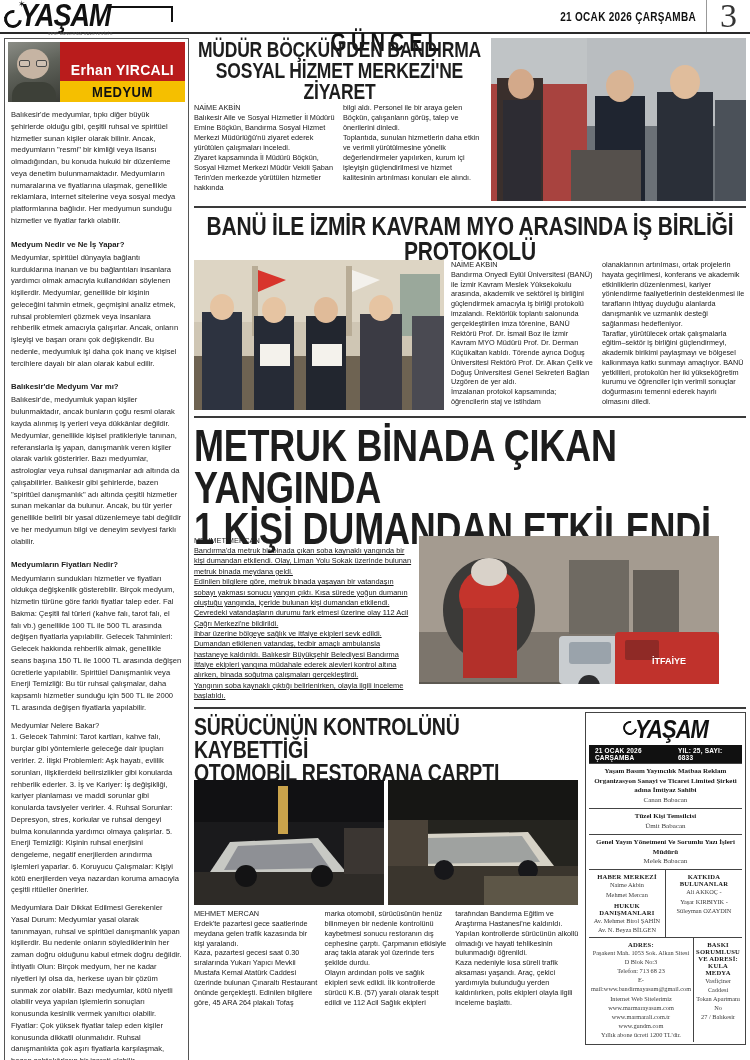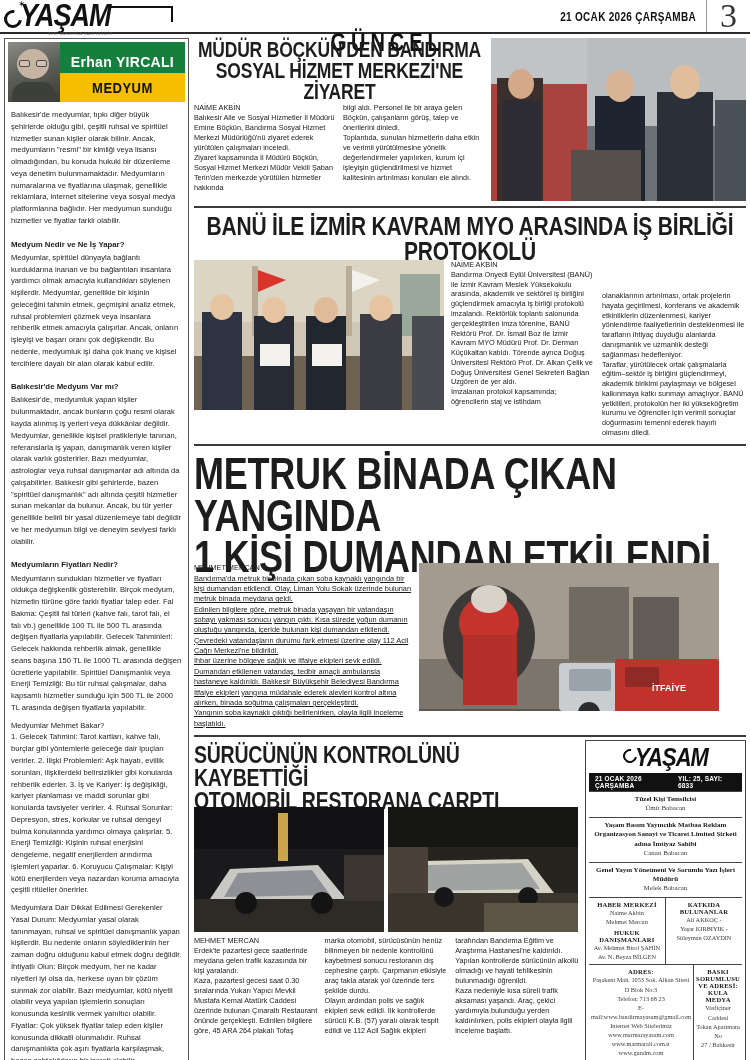--- a/index.html
+++ b/index.html
@@ -37,21 +37,21 @@
   .columnist-box { border:1px solid #555; padding:3px; }
   .columnist-head { display:flex; height:60px; }
   .col-photo { width:52px; background:linear-gradient(160deg,#8b8d86 0%,#5e6159 45%,#3a3c36 100%); position:relative; overflow:hidden; }
   .col-photo:after { content:""; position:absolute; left:9px; top:7px; width:32px; height:30px; border-radius:50%; background:#c6b4a3; }
   .col-photo:before { content:""; position:absolute; left:4px; bottom:0; width:44px; height:20px; border-radius:14px 14px 0 0; background:#3d4038; z-index:2;}
   .col-glasses { position:absolute; left:11px; top:18px; width:28px; height:7px; z-index:3; }
   .col-glasses span { position:absolute; width:11px; height:7px; border:1px solid #4a4a4a; border-radius:2px; background:rgba(255,255,255,.18); }
   .col-glasses span:first-child { left:0; }
   .col-glasses span:last-child { right:0; }
   .col-name-wrap { flex:1; display:flex; flex-direction:column; }
-  .col-name { background:#15803d; color:#fff; text-align:center; font-weight:bold; font-size:14px; padding:12px 0 3px; letter-spacing:0.3px; }
+  .col-name { background:#b91c1c; color:#fff; text-align:center; font-weight:bold; font-size:14px; padding:20px 0 3px; letter-spacing:0.3px; }
   .col-topic { flex:1; background:#f5bf00; display:flex; align-items:center; justify-content:center; }
   .col-topic span { font-weight:bold; font-size:13px; color:#111; letter-spacing:0.5px; transform:scaleY(1.15); }
   .columnist-body { padding:7px 3px 4px 3px; font-size:7.6px; line-height:1.55; text-align:left; color:#1c1c1c; }
   .columnist-body p { margin:0 0 6px 0; }
   .columnist-body h4 { margin:12px 0 1px 0; font-size:7.8px; font-weight:bold; }
 
   
   .hl-rule { border-top:2px solid #3a3a3a; margin:0 0 3px 0; }
   .headline { font-weight:bold; color:#1d1d1d; line-height:0.98; letter-spacing:-0.2px; transform:scaleY(1.22); transform-origin:left top; }
   .headline.center { text-align:center; }
@@ -149,21 +149,21 @@
           <h4>Balıkesir'de Medyum Var mı?</h4>
           <p>Balıkesir'de, medyumluk yapan kişiler bulunmaktadır, ancak bunların çoğu resmi olarak kayda alınmış iş yerleri veya dükkânlar değildir. Medyumlar, genellikle kişisel pratikleriyle tanınan, referanslarla iş yapan, danışmanlık veren kişiler olarak varlık gösterirler. Bazı medyumlar, astrologlar veya ruhsal danışmanlar adı altında da çalışabilirler.
  Balıkesir gibi şehirlerde, bazen "spiritüel danışmanlık" adı altında çeşitli hizmetler sunan mekanlar da bulunur. Ancak, bu tür yerler genellikle belirli bir yasal düzenlemeye tabi değildir ve her medyumun bilgi ve deneyim seviyesi farklı olabilir.</p>
 
           <h4>Medyumların Fiyatları Nedir?</h4>
           <p>Medyumların sundukları hizmetler ve fiyatları oldukça değişkenlik gösterebilir. Birçok medyum, hizmetin türüne göre farklı fiyatlar talep eder.
 Fal Bakma: Çeşitli fal türleri (kahve falı, tarot falı, el falı vb.) genellikle 100 TL ile 500 TL arasında değişen fiyatlarla yapılabilir.
 Gelecek Tahminleri: Gelecek hakkında rehberlik almak, genellikle seans başına 150 TL ile 1000 TL arasında değişen ücretlerle yapılabilir.
 Spiritüel Danışmanlık veya Enerji Temizliği: Bu tür ruhsal çalışmalar, daha kapsamlı hizmetler sunduğu için 500 TL ile 2000 TL arasında değişen fiyatlarla yapılabilir.</p>
 
-          <p style="margin-bottom:0;">Medyumlar Mehmet Bakar?</p>
+          <p style="margin-bottom:0;">Medyumlar Nelere Bakar?</p>
           <p>1. Gelecek Tahmini: Tarot kartları, kahve falı, burçlar gibi yöntemlerle geleceğe dair ipuçları verirler.
 2. İlişki Problemleri: Aşk hayatı, evlilik sorunları, ilişkilerdeki belirsizlikler gibi konularda rehberlik ederler.
 3. İş ve Kariyer: İş değişikliği, kariyer planlaması ve maddi sorunlar gibi konularda tavsiyeler verirler.
 4. Ruhsal Sorunlar: Depresyon, stres, korkular ve ruhsal dengeyi bulma konularında yardımcı olmaya çalışırlar.
 5. Enerji Temizliği: Kişinin ruhsal enerjisini dengeleme, negatif enerjilerden arındırma işlemleri yaparlar.
 6. Koruyucu Çalışmalar: Kişiyi kötü enerjilerden veya nazardan koruma amacıyla çeşitli ritüeller önerirler.</p>
 
           <p style="margin-bottom:0;">Medyumlara Dair Dikkat Edilmesi Gerekenler</p>
           <p>Yasal Durum: Medyumlar yasal olarak tanınmayan, ruhsal ve spiritüel danışmanlık yapan kişilerdir. Bu nedenle onların söylediklerinin her zaman doğru olduğunu kabul etmek doğru değildir.
 İhtiyatlı Olun: Birçok medyum, her ne kadar niyetleri iyi olsa da, herkese uyan bir çözüm sunmak zor olabilir. Bazı medyumlar, kötü niyetli olabilir veya yapılan işlemlerin sonuçları konusunda kesinlik vermek yanıltıcı olabilir.
@@ -234,21 +234,21 @@
               <ellipse cx="187" cy="48" rx="12" ry="13" fill="#e6c4a2"></ellipse>
               <rect x="218" y="56" width="32" height="94" fill="#4a4a52"></rect>
             </svg>
           </div>
           <div class="art2-cols">
             <div>
               <div class="byline">NAİME AKBİN</div>
               <div style="white-space:pre-line;">Bandırma Onyedi Eylül Üniversitesi (BANÜ) ile İzmir Kavram Meslek Yüksekokulu arasında, akademik ve sektörel iş birliğini güçlendirmek amacıyla iş birliği protokolü imzalandı. Rektörlük toplantı salonunda gerçekleştirilen imza törenine, BANÜ Rektörü Prof. Dr. İsmail Boz ile İzmir Kavram MYO Müdürü Prof. Dr. Derman Küçükaltan katıldı. Törende ayrıca Doğuş Üniversitesi Rektörü Prof. Dr. Alkan Çelik ve Doğuş Üniversitesi Genel Sekreteri Bağlan Uzgören de yer aldı.
 İmzalanan protokol kapsamında; öğrencilerin staj ve istihdam</div>
             </div>
-            <div style="white-space:pre-line;margin-top:31px;">olanaklarının artırılması, ortak projelerin hayata geçirilmesi, konferans ve akademik etkinliklerin düzenlenmesi, kariyer yönlendirme faaliyetlerinin desteklenmesi ile tarafların ihtiyaç duyduğu alanlarda danışmanlık ve uzmanlık desteği sağlanması hedefleniyor.
+            <div style="white-space:pre-line;">olanaklarının artırılması, ortak projelerin hayata geçirilmesi, konferans ve akademik etkinliklerin düzenlenmesi, kariyer yönlendirme faaliyetlerinin desteklenmesi ile tarafların ihtiyaç duyduğu alanlarda danışmanlık ve uzmanlık desteği sağlanması hedefleniyor.
 Taraflar, yürütülecek ortak çalışmalarla eğitim–sektör iş birliğini güçlendirmeyi, akademik birikimi paylaşmayı ve bölgesel kalkınmaya katkı sunmayı amaçlıyor. BANÜ yetkilileri, protokolün her iki yükseköğretim kurumu ve öğrenciler için verimli sonuçlar doğurmasını temenni ederek hayırlı olmasını diledi.</div>
           </div>
         </div>
       </div>
 
       <div class="hl-rule" style="margin-top:6px;"></div>
 
       <div>
         <div class="headline art3-title">
           <div>METRUK BİNADA ÇIKAN YANGINDA</div>
@@ -343,27 +343,27 @@
           <div class="imp-logo">
             <span class="logo-moon"></span>
             <span class="logo-text">YAŞAM</span>
           </div>
           <div class="imp-bar">
             <span>21 OCAK 2026 ÇARŞAMBA</span>
             <span>YIL: 25,   SAYI: 6833</span>
           </div>
 
           <div class="imp-sec">
+            <div class="imp-strong">Yaşam Basım Yayıncılık Matbaa Reklam Organizasyon Sanayi ve Ticaret Limited Şirketi adına İmtiyaz Sahibi</div>
+            <div class="imp-light">Canan Babacan</div>
+          </div>
+
+          <div class="imp-sec">
             <div class="imp-strong">Tüzel Kişi Temsilcisi</div>
             <div class="imp-light">Ümit Babacan</div>
-          </div>
-
-          <div class="imp-sec">
-            <div class="imp-strong">Yaşam Basım Yayıncılık Matbaa Reklam Organizasyon Sanayi ve Ticaret Limited Şirketi adına İmtiyaz Sahibi</div>
-            <div class="imp-light">Canan Babacan</div>
           </div>
 
           <div class="imp-sec">
             <div class="imp-strong">Genel Yayın Yönetmeni Ve Sorumlu Yazı İşleri Müdürü</div>
             <div class="imp-light">Melek Babacan</div>
           </div>
 
           <div class="imp-split">
             <div>
               <div class="imp-cap">HABER MERKEZİ</div>

